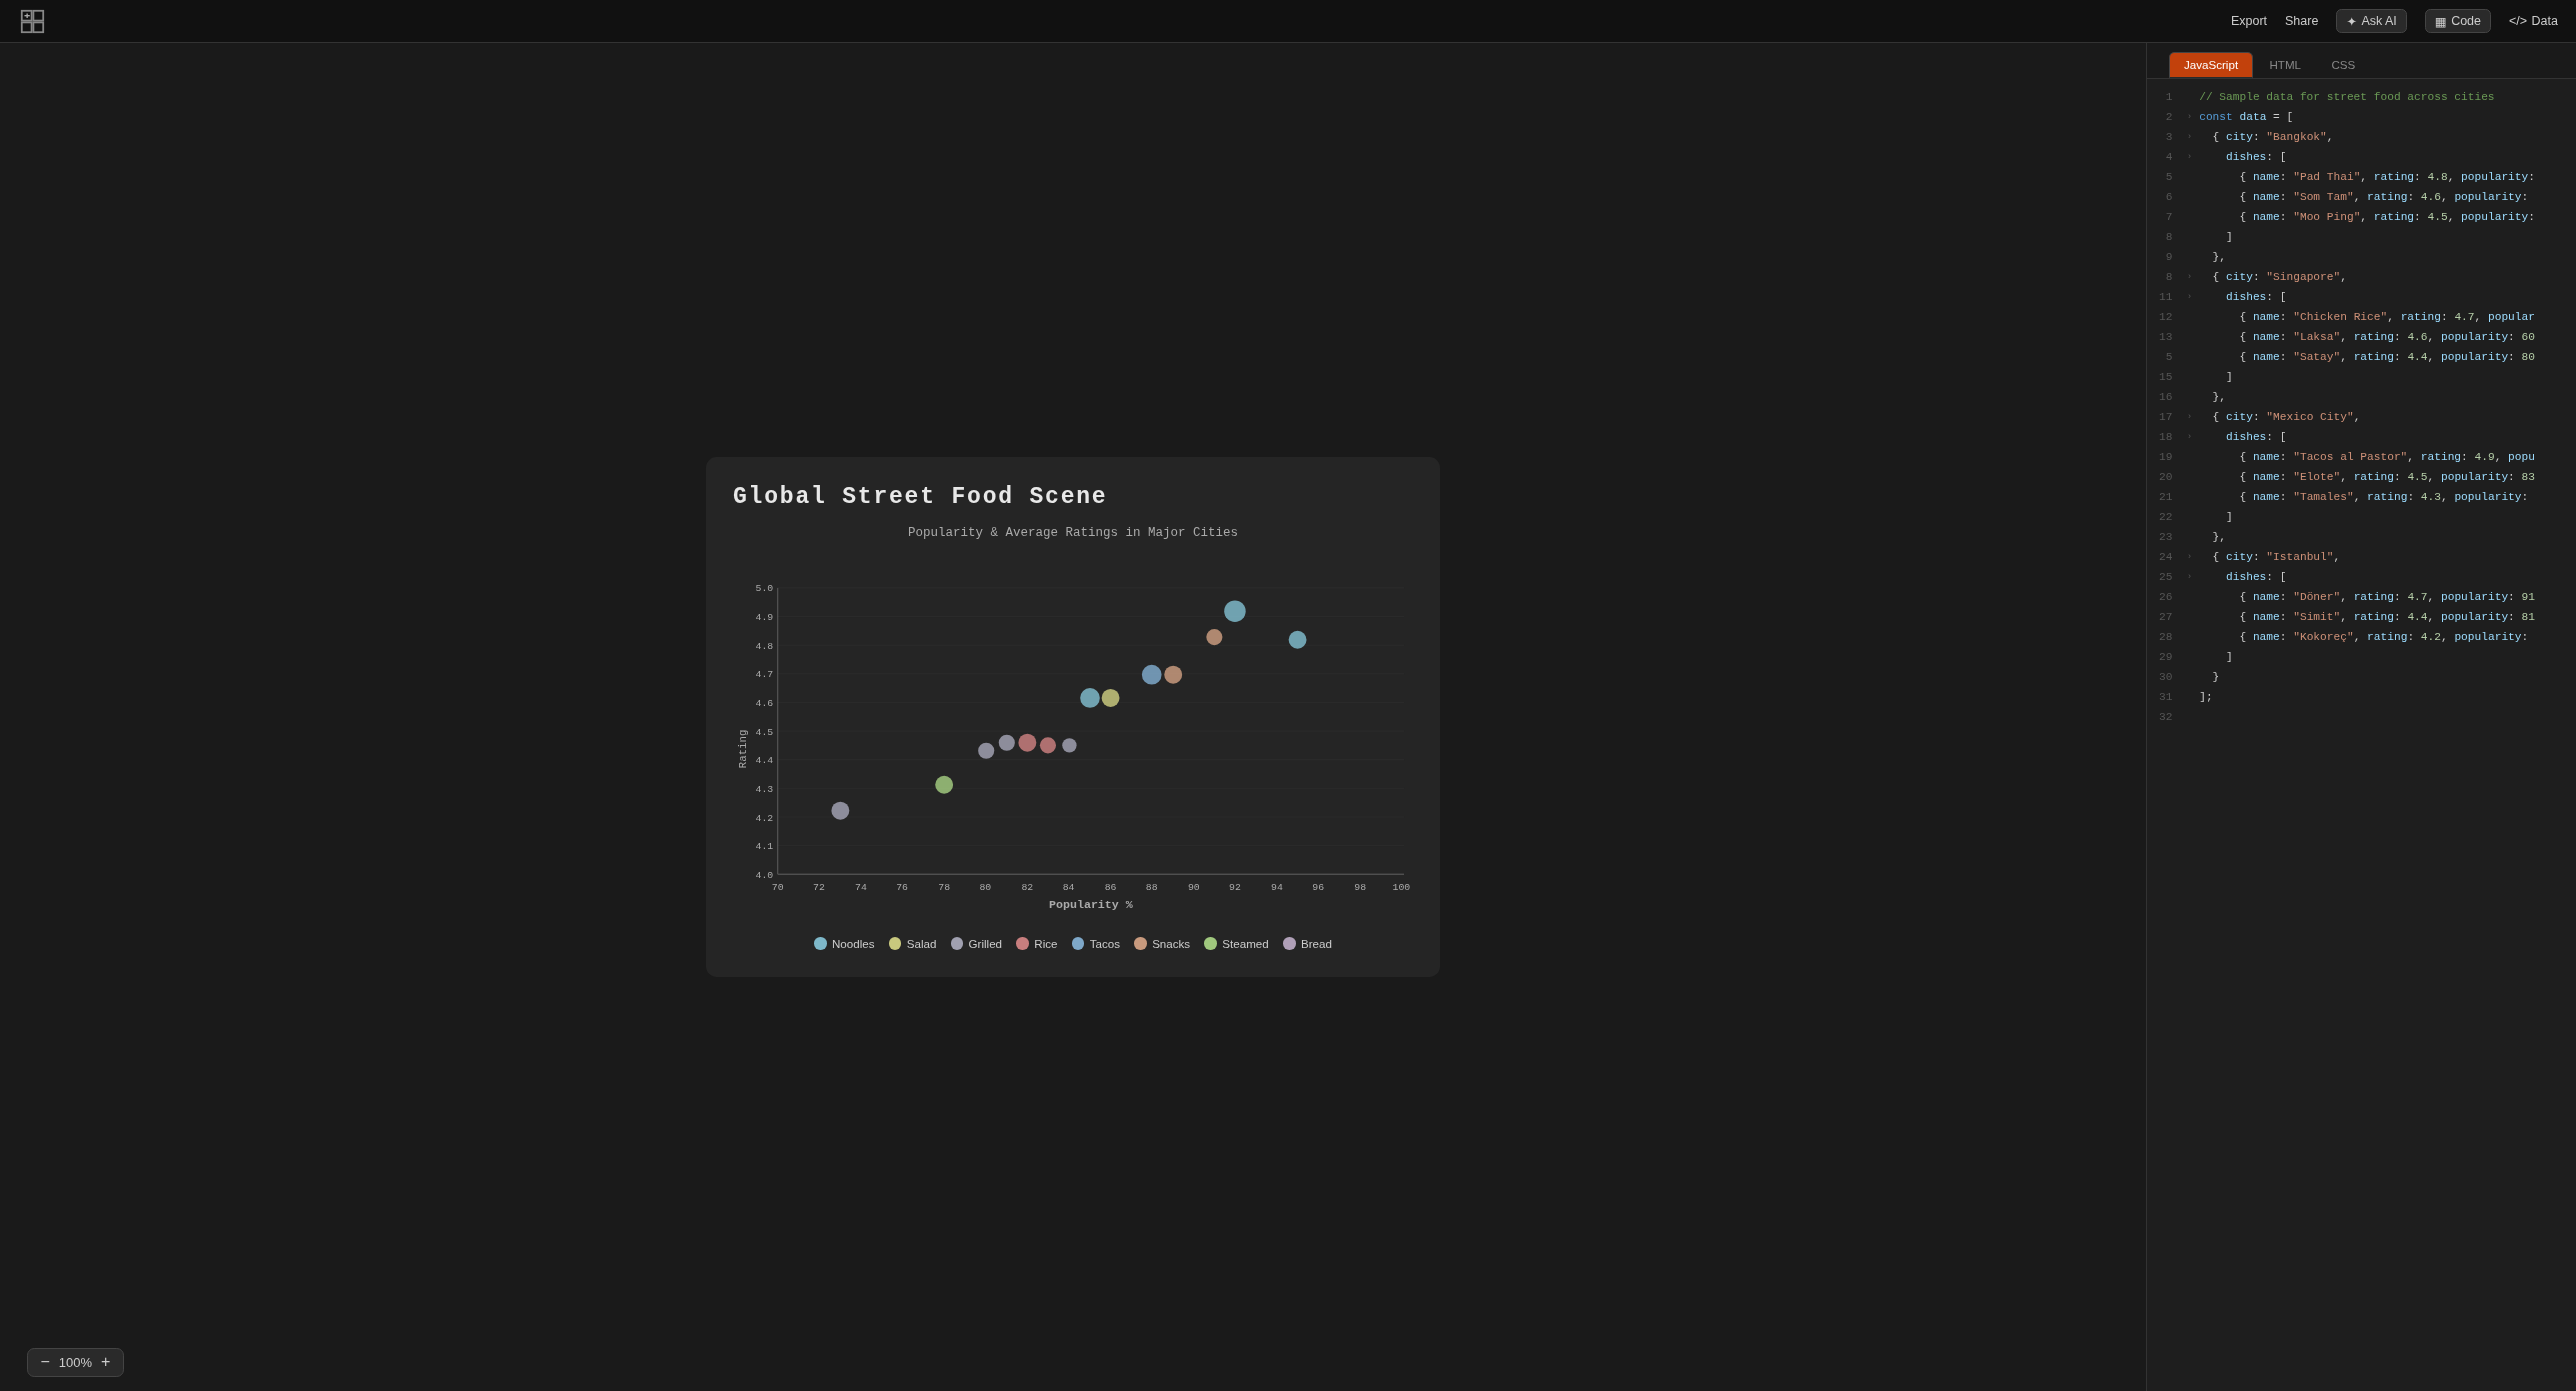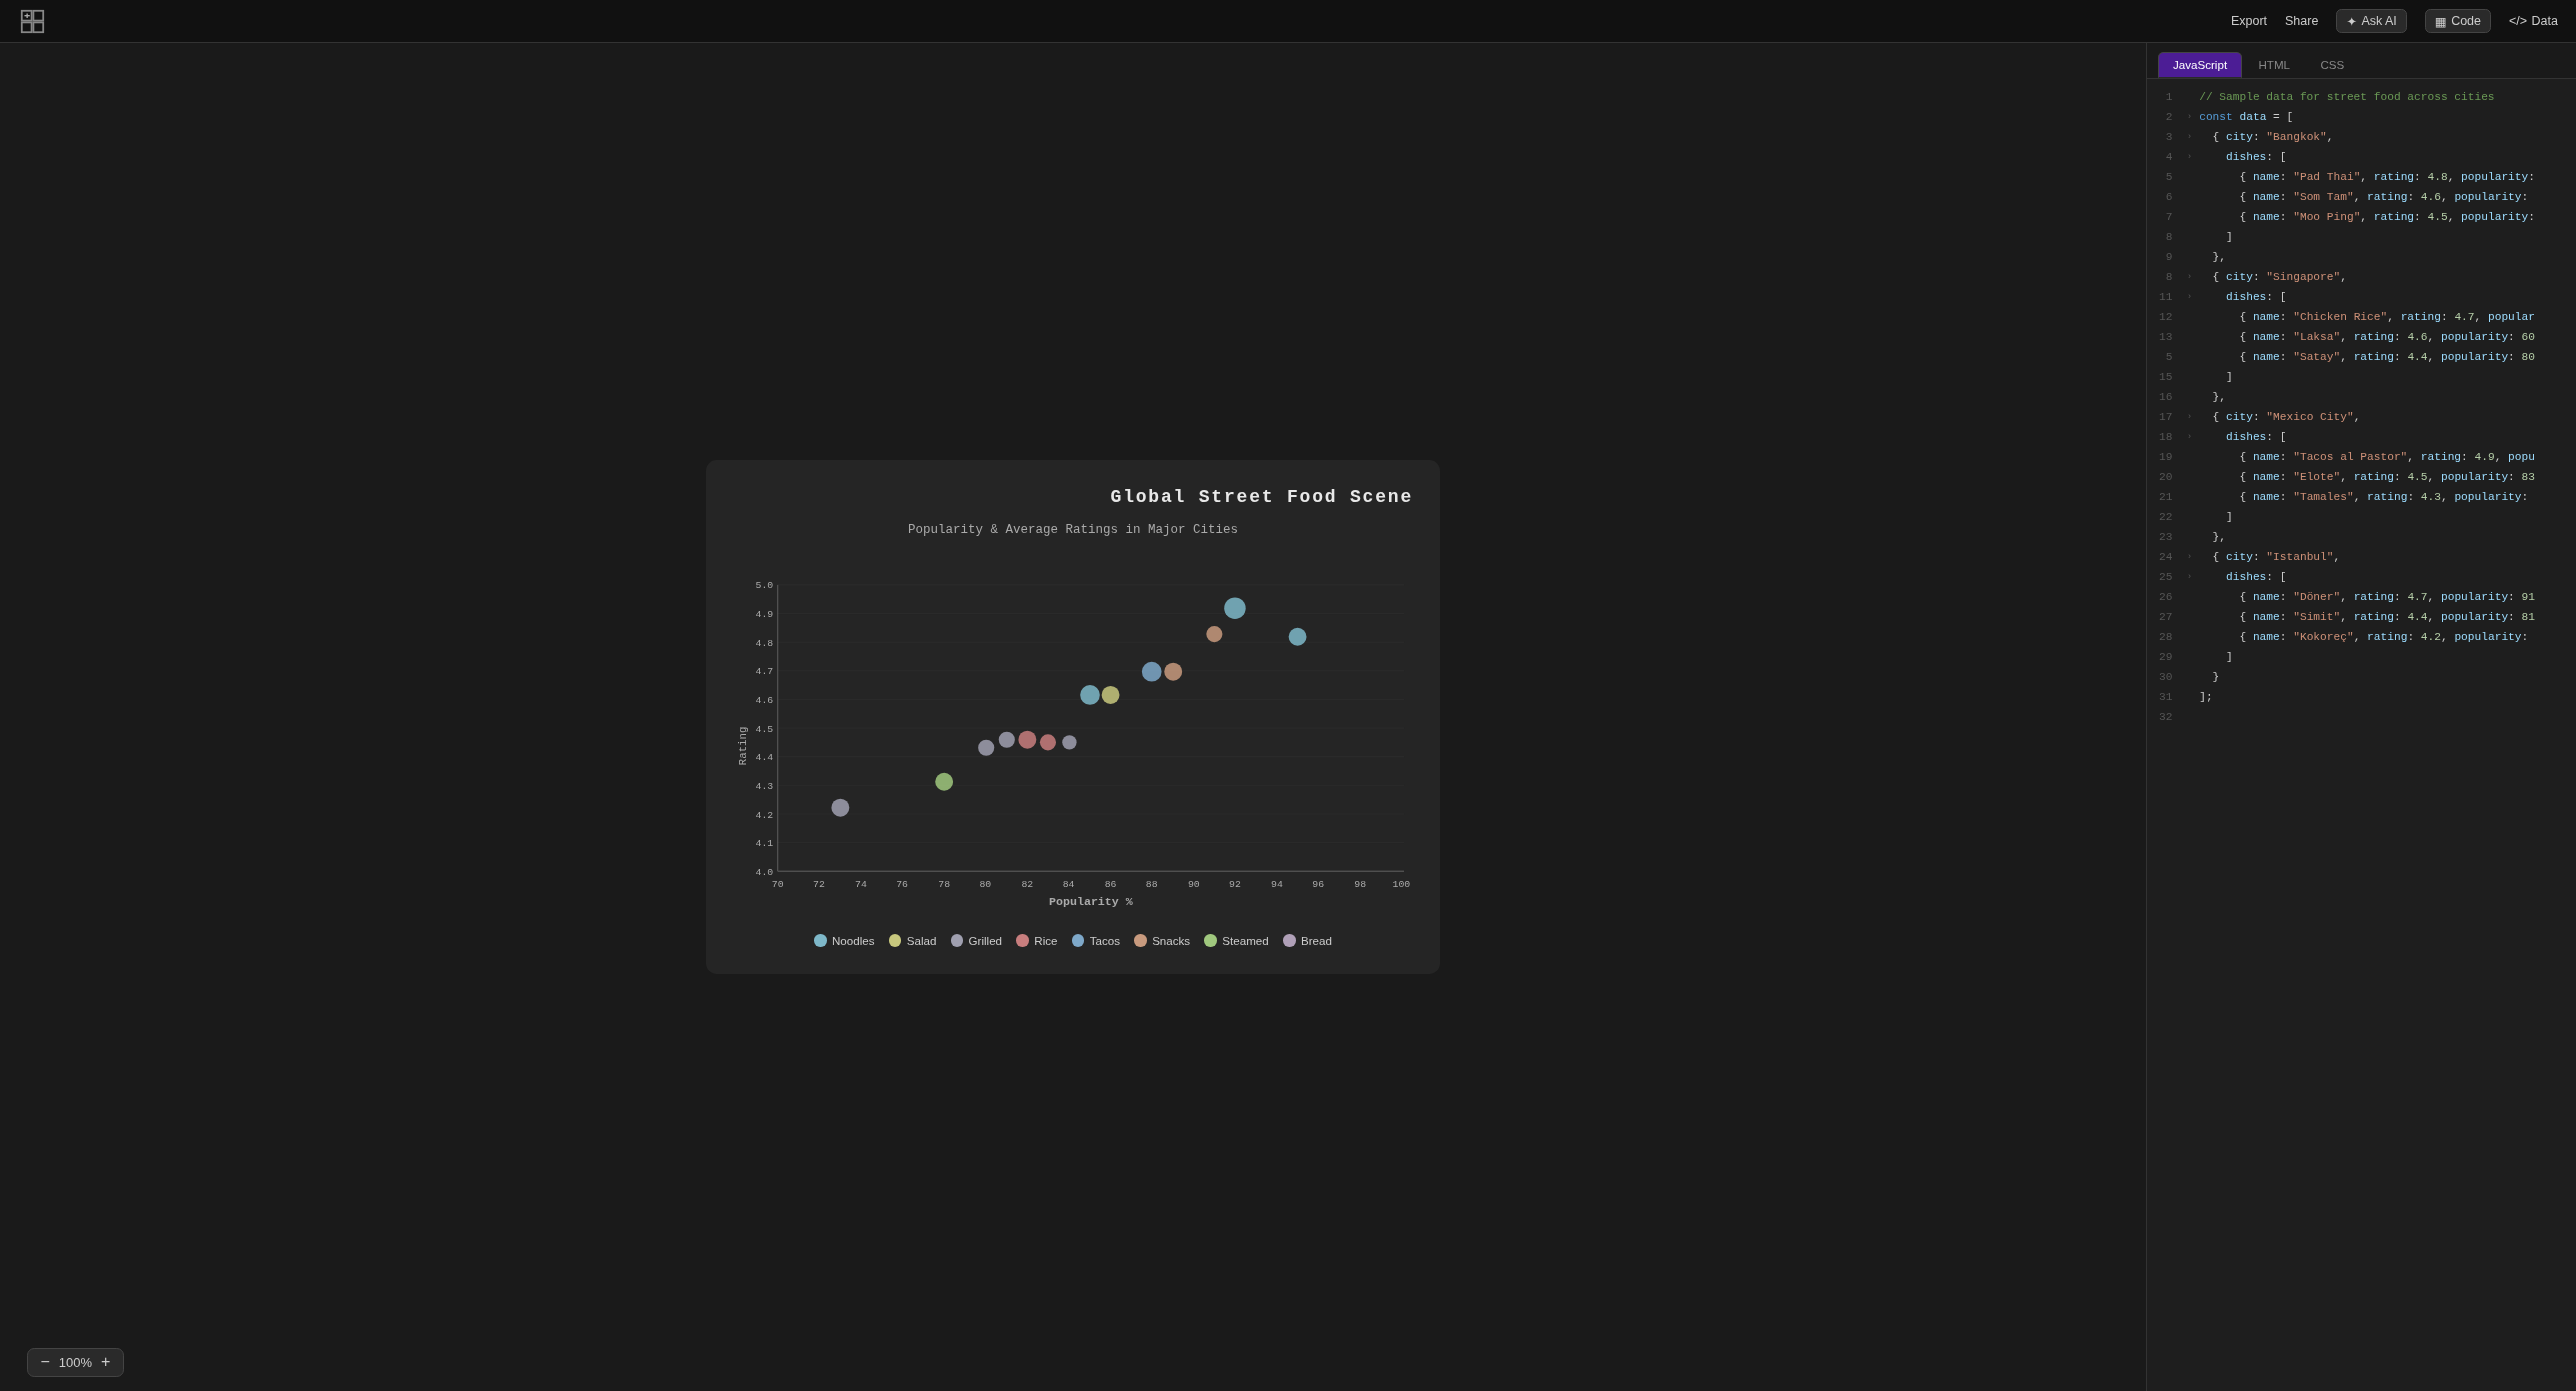--- a/index.html
+++ b/index.html
@@ -78,23 +78,23 @@
 
     .chart-container {
       background: #252525;
       border-radius: 10.7px;
       padding: 27px;
       width: 734px;
       max-width: 100%;
     }
 
     .chart-title {
-      text-align: right;
+      text-align: left;
       font-family: 'Courier New', monospace;
-      font-size: 18px;
+      font-size: 23px;
       font-weight: bold;
       color: #e8e8e8;
       letter-spacing: 1.8px;
       margin-bottom: 7.2px;
     }
     .chart-subtitle {
       text-align: center;
       font-family: 'Courier New', monospace;
       font-size: 12.5px;
       color: #aaa;
@@ -183,24 +183,25 @@
     .code-tab {
       padding: 5.4px 14.3px;
       border-radius: 5.4px 5.4px 0 0;
       font-size: 11.6px;
       cursor: pointer;
       border: none;
       background: none;
       color: #888;
     }
     .code-tab.active {
-      background: #4c1d95;
+      background: #c2410c;
       color: #fff;
       border: 0.9px solid #444;
       border-bottom: 0.9px solid #2a2a2a;
+      margin-left: 11px;
     }
 
     .code-body {
       flex: 1;
       overflow-y: auto;
       padding: 9px 0;
       font-family: 'Courier New', monospace;
       font-size: 11.2px;
       line-height: 1.7;
       background: #1e1e1e;

